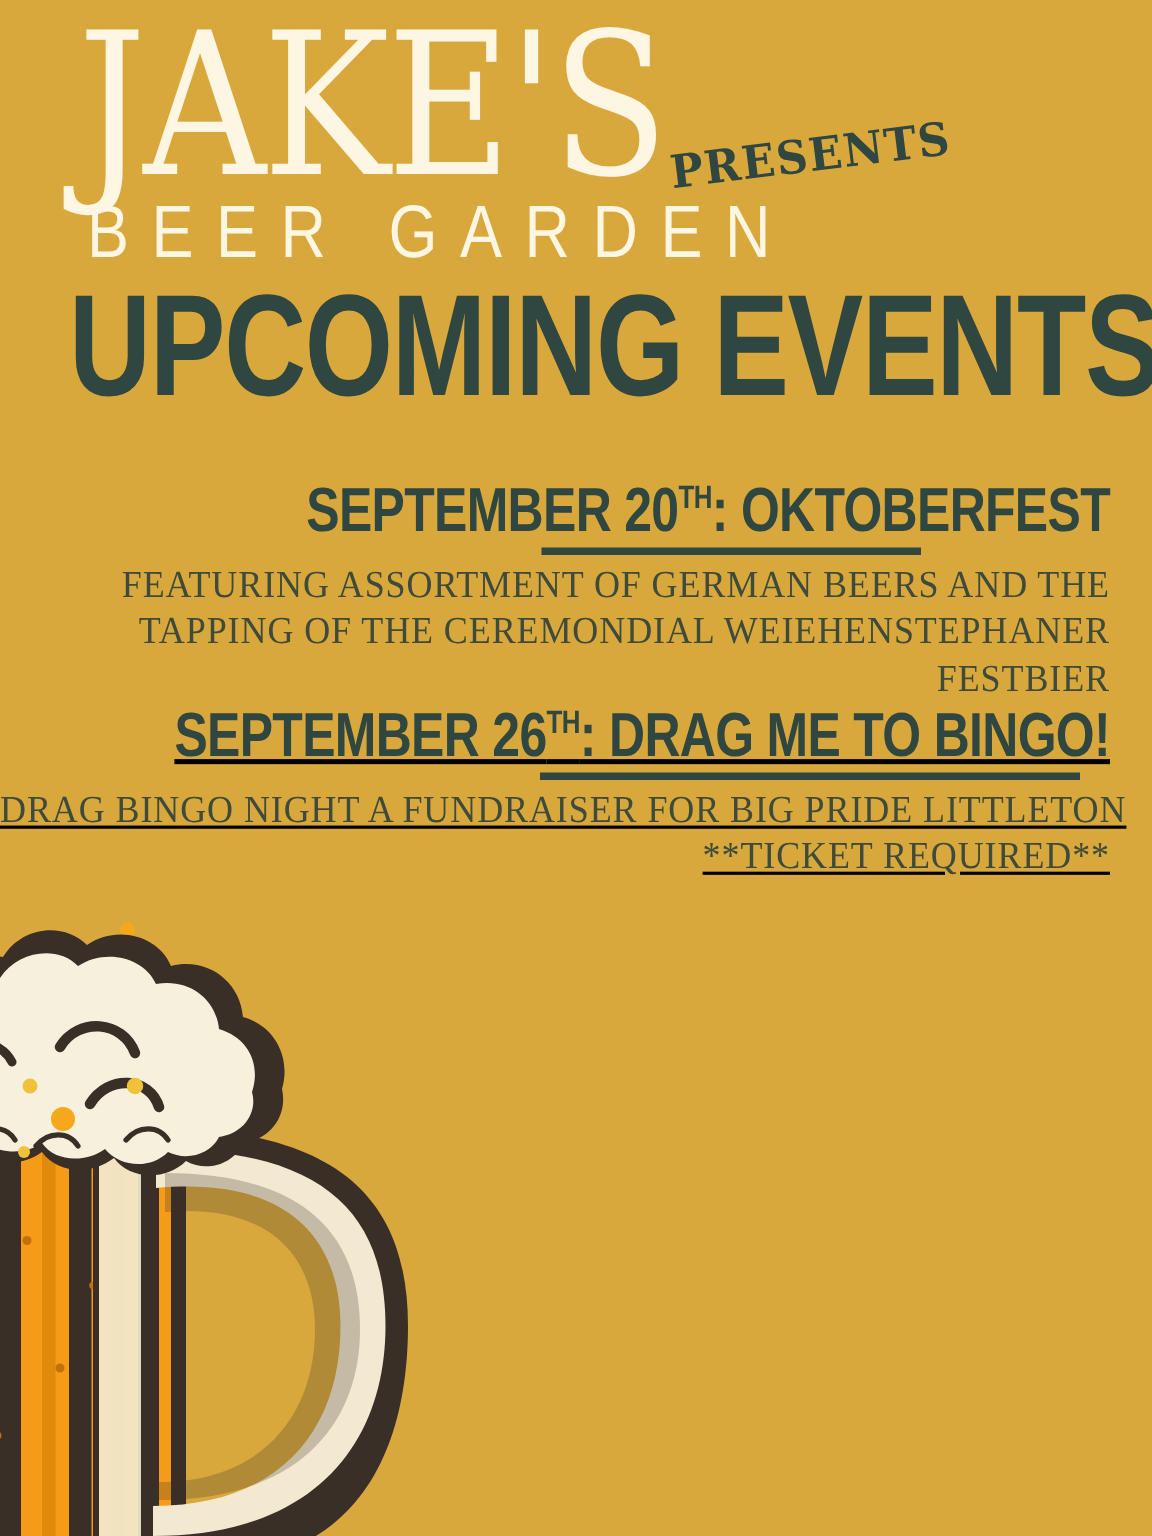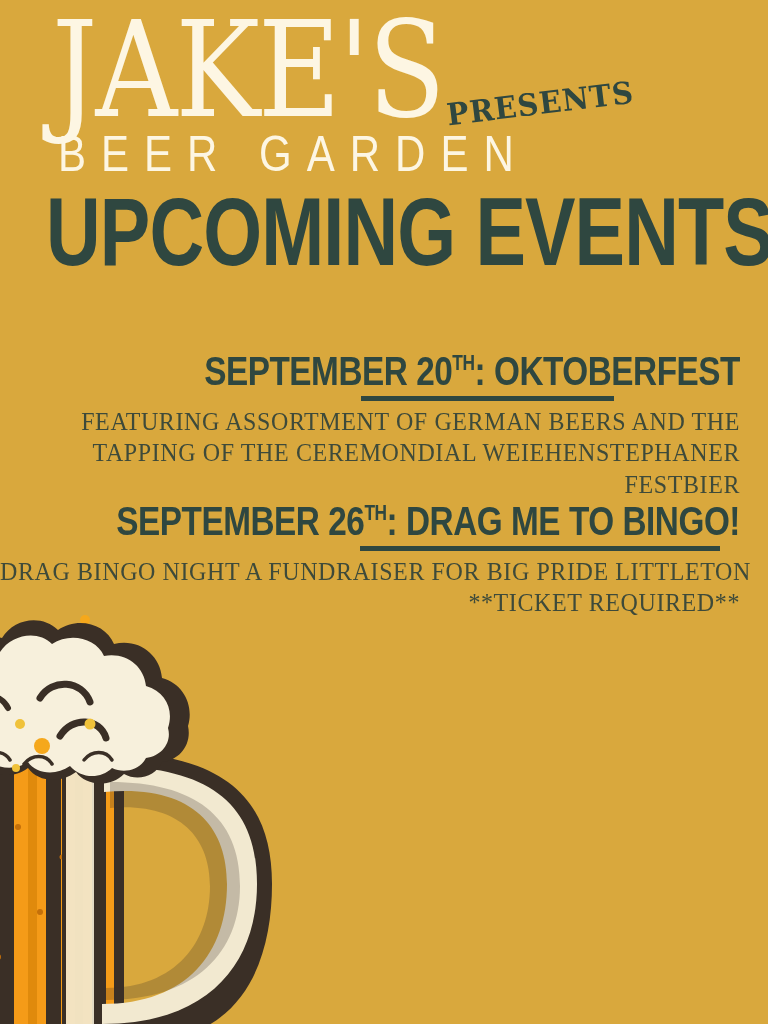--- a/index.html
+++ b/index.html
@@ -92,21 +92,20 @@
   }
 
   
   #events{
     position:absolute;
     left:0; top:318px;
     width:768px;
     padding-right:28px;
     z-index:4;
     text-align:right;
-    margin-top:31px;
   }
   .event{ margin-bottom:6px; }
 
   .event-heading{
     color:#2f4740;
     font-family:"Liberation Sans", sans-serif;
     font-weight:700;
     font-size:37px;
     line-height:1.08;
     letter-spacing:-0.5px;
@@ -137,21 +136,21 @@
   .event-desc div{ white-space:nowrap; }
 
   
   .e0 .rule{ width:253px; margin-right:126px; }
   .e1 .rule{ width:360px; margin-right:20px; }
   .e2 .rule{ width:237px; margin-right:28px; }
   .e3 .rule{ width:237px; margin-right:110px; }
   .e4 .rule{ width:237px; margin-right:110px; }
 
   .e0{ margin-bottom:4px; }
-  .e1{ margin-bottom:6px; }
+  .e1{ margin-bottom:6px;text-decoration:underline; }
   .e2{ margin-bottom:10px; }
   .e3{ margin-bottom:10px; }
 </style>
 </head>
 <body>
 
 <div id="poster">
 
   <svg id="mug-art" viewBox="0 0 330 430" xmlns="http://www.w3.org/2000/svg">
     <g>

